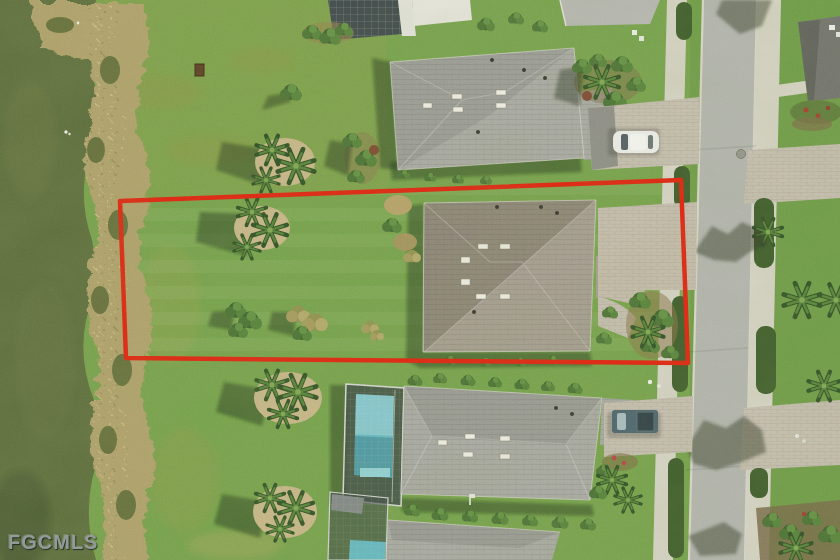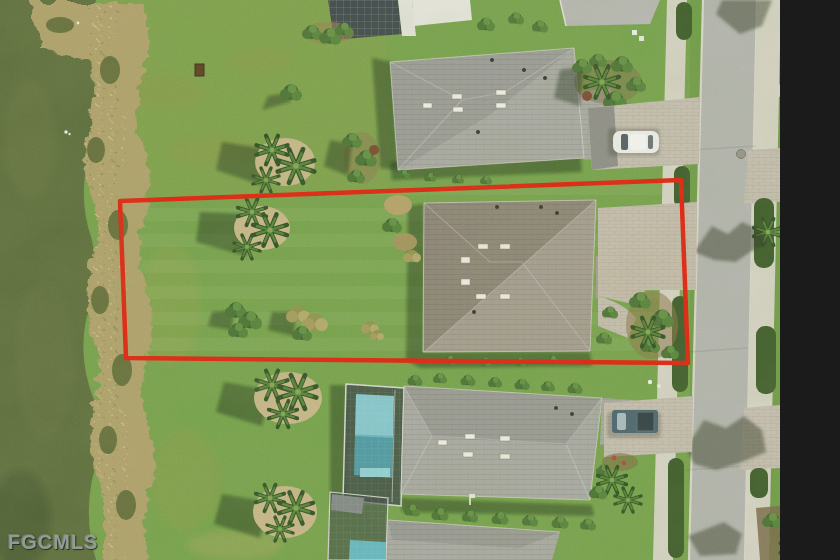--- a/index.html
+++ b/index.html
@@ -3,21 +3,21 @@
 <meta charset="utf-8">
 <style>
   :root{
     --c-boundary:#e4200f; --c-lake:#5b6b3d; --c-shore:#b1a06c; --c-lawn:#74a14c;
     --c-lawn_dry:#92a45c; --c-road:#b4b5b1; --c-sidewalk:#d8d5c8; --c-driveway:#c7bfb2;
     --c-roof_dark:#8c8378; --c-roof_light:#a59c91; --c-neighbor_roof:#a9a9a5;
     --c-hedge:#3c5a2b; --c-pool:#62b8c5; --c-truck:#49616f; --c-car:#f1f2f0;
     --c-sand:#c9b789; --c-watermark:#939b99;
   }
   html,body{margin:0;padding:0;background:#1b1b1b;}
-  .stage{position:relative;width:780px;height:560px;overflow:hidden;background:var(--c-lawn);
+  .stage{position:relative;width:840px;height:560px;overflow:hidden;background:var(--c-lawn);
          font-family:"Liberation Sans",sans-serif;}
   .stage svg{display:block;}
   .lake-fill{fill:var(--c-lake)} .shore-fill{fill:var(--c-shore)} .lawn-fill{fill:var(--c-lawn)}
   .road-fill{fill:var(--c-road)} .walk-fill{fill:var(--c-sidewalk)} .drv-fill{fill:var(--c-driveway)}
   .roofm-d{fill:var(--c-roof_dark)} .roofm-l{fill:var(--c-roof_light)} .roofn{fill:var(--c-neighbor_roof)}
   .hedge-fill{fill:var(--c-hedge)} .pool-fill{fill:var(--c-pool)} .truck-fill{fill:var(--c-truck)}
   .car-fill{fill:var(--c-car)} .sand-fill{fill:var(--c-sand)}
   .boundary-stroke{stroke:var(--c-boundary);fill:none;stroke-width:4.5;stroke-linejoin:round;stroke-linecap:round;}
   .shad{fill:rgba(26,34,16,.42)} .rshad{fill:rgba(44,50,38,.48)}
   .vent{fill:#f3f1ea;stroke:#8a8276;stroke-width:.5}

